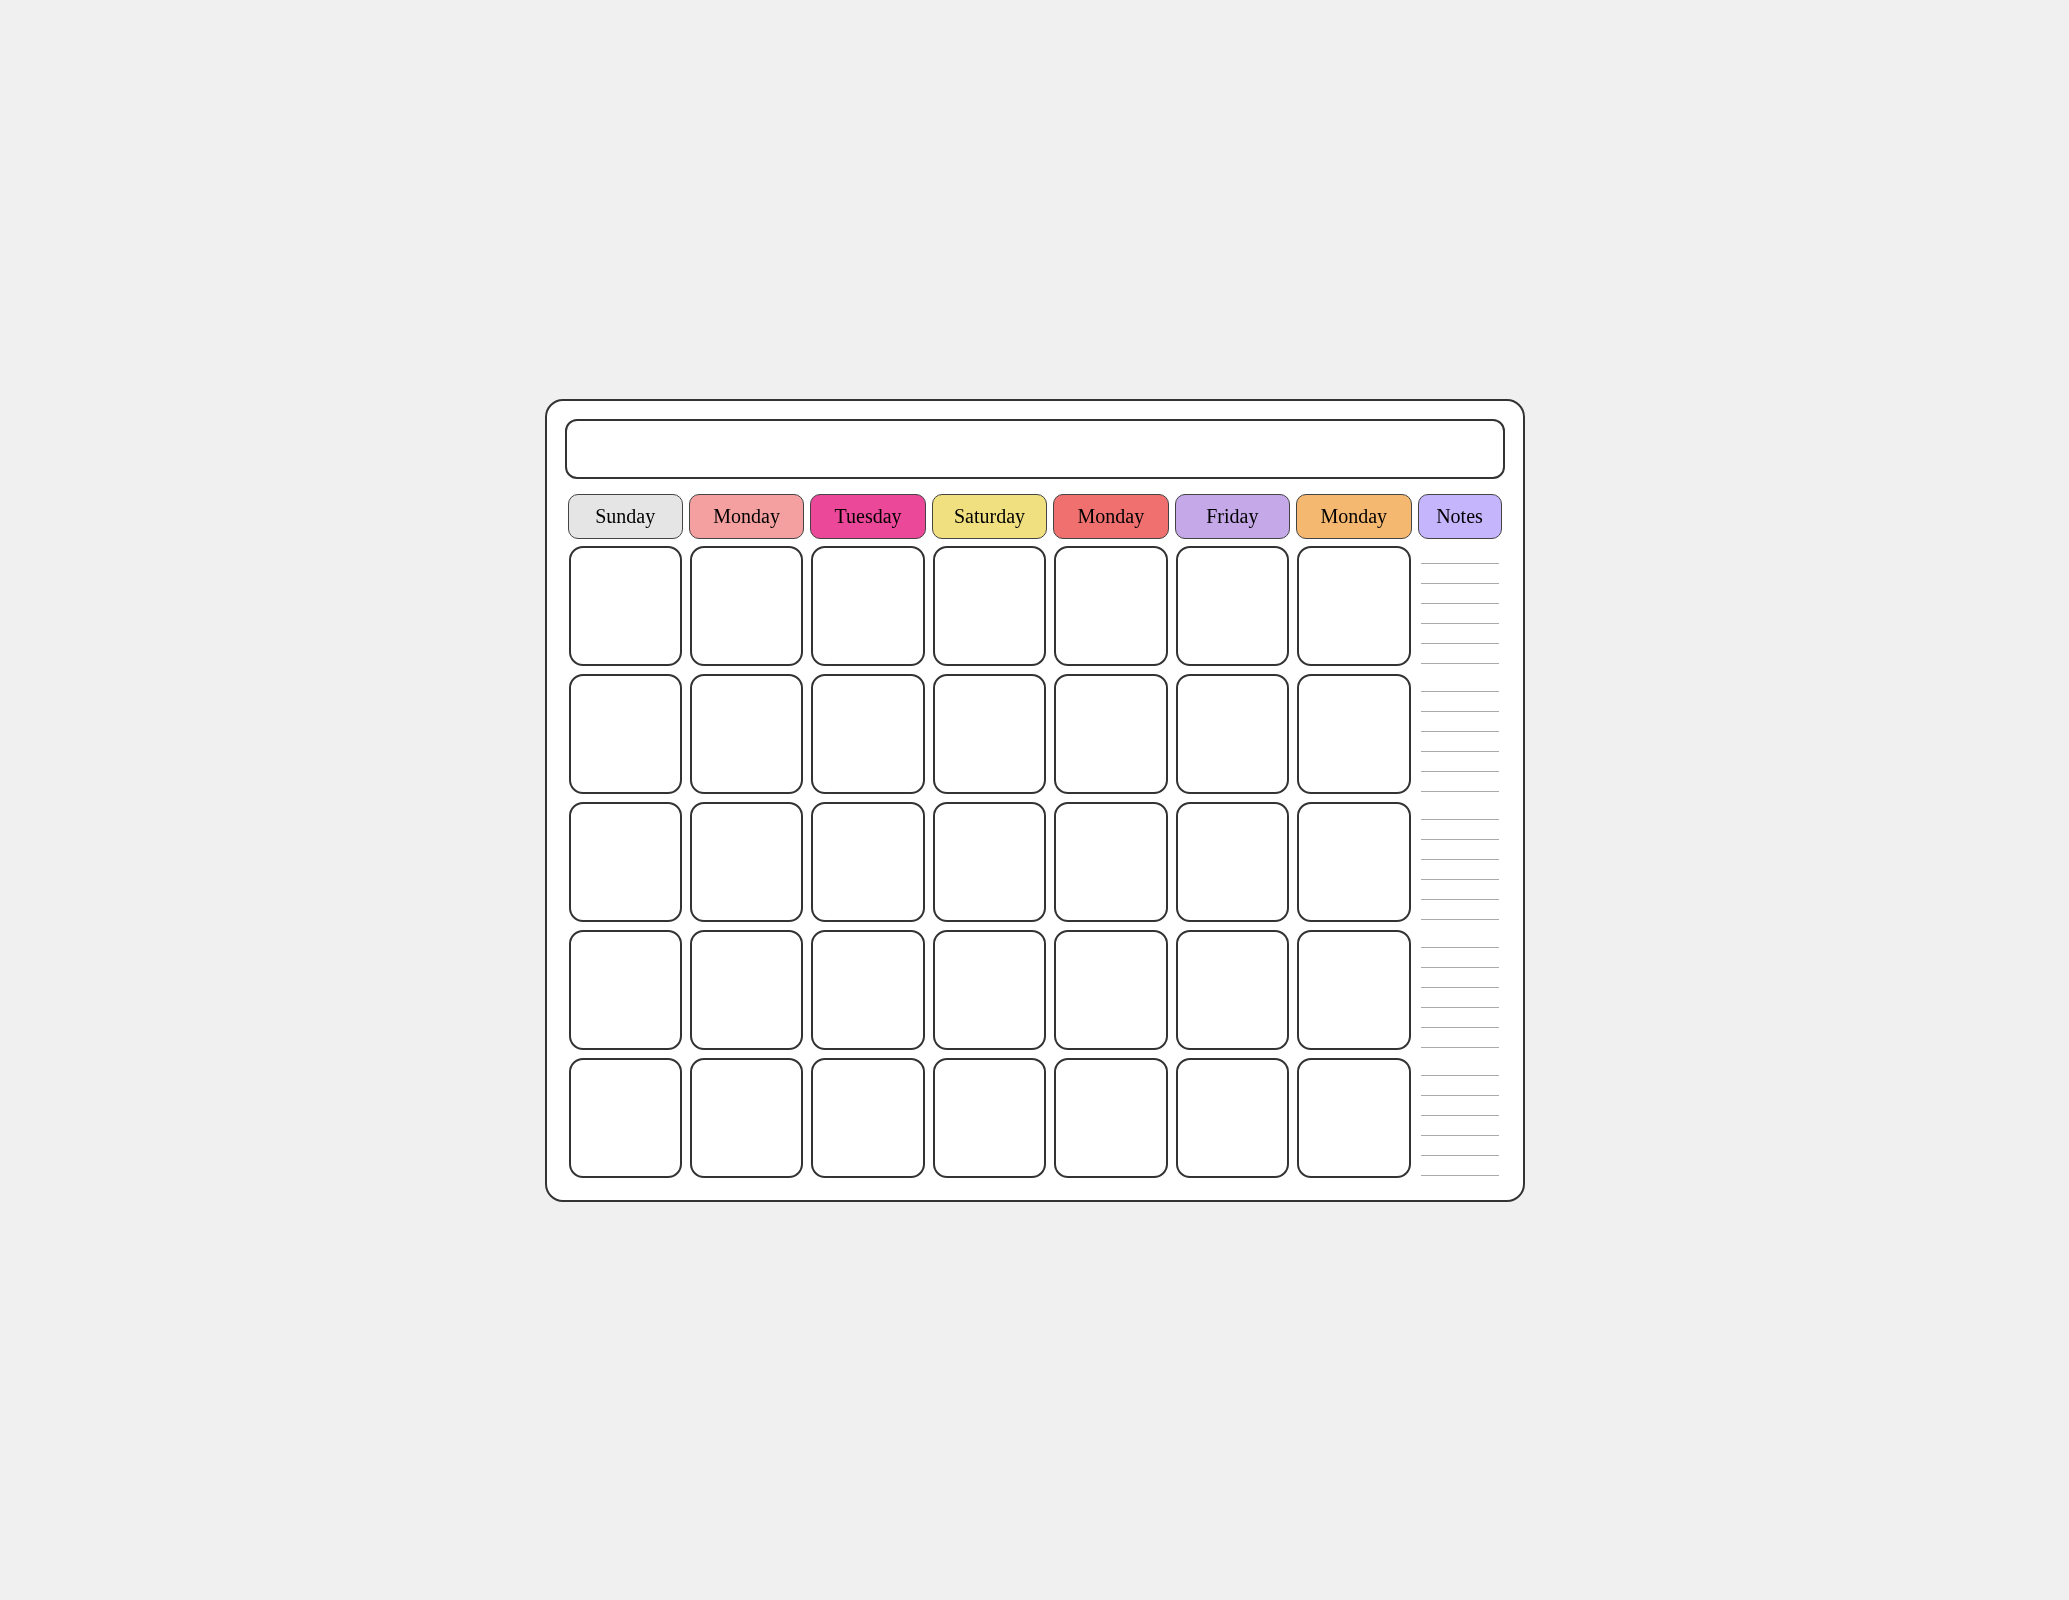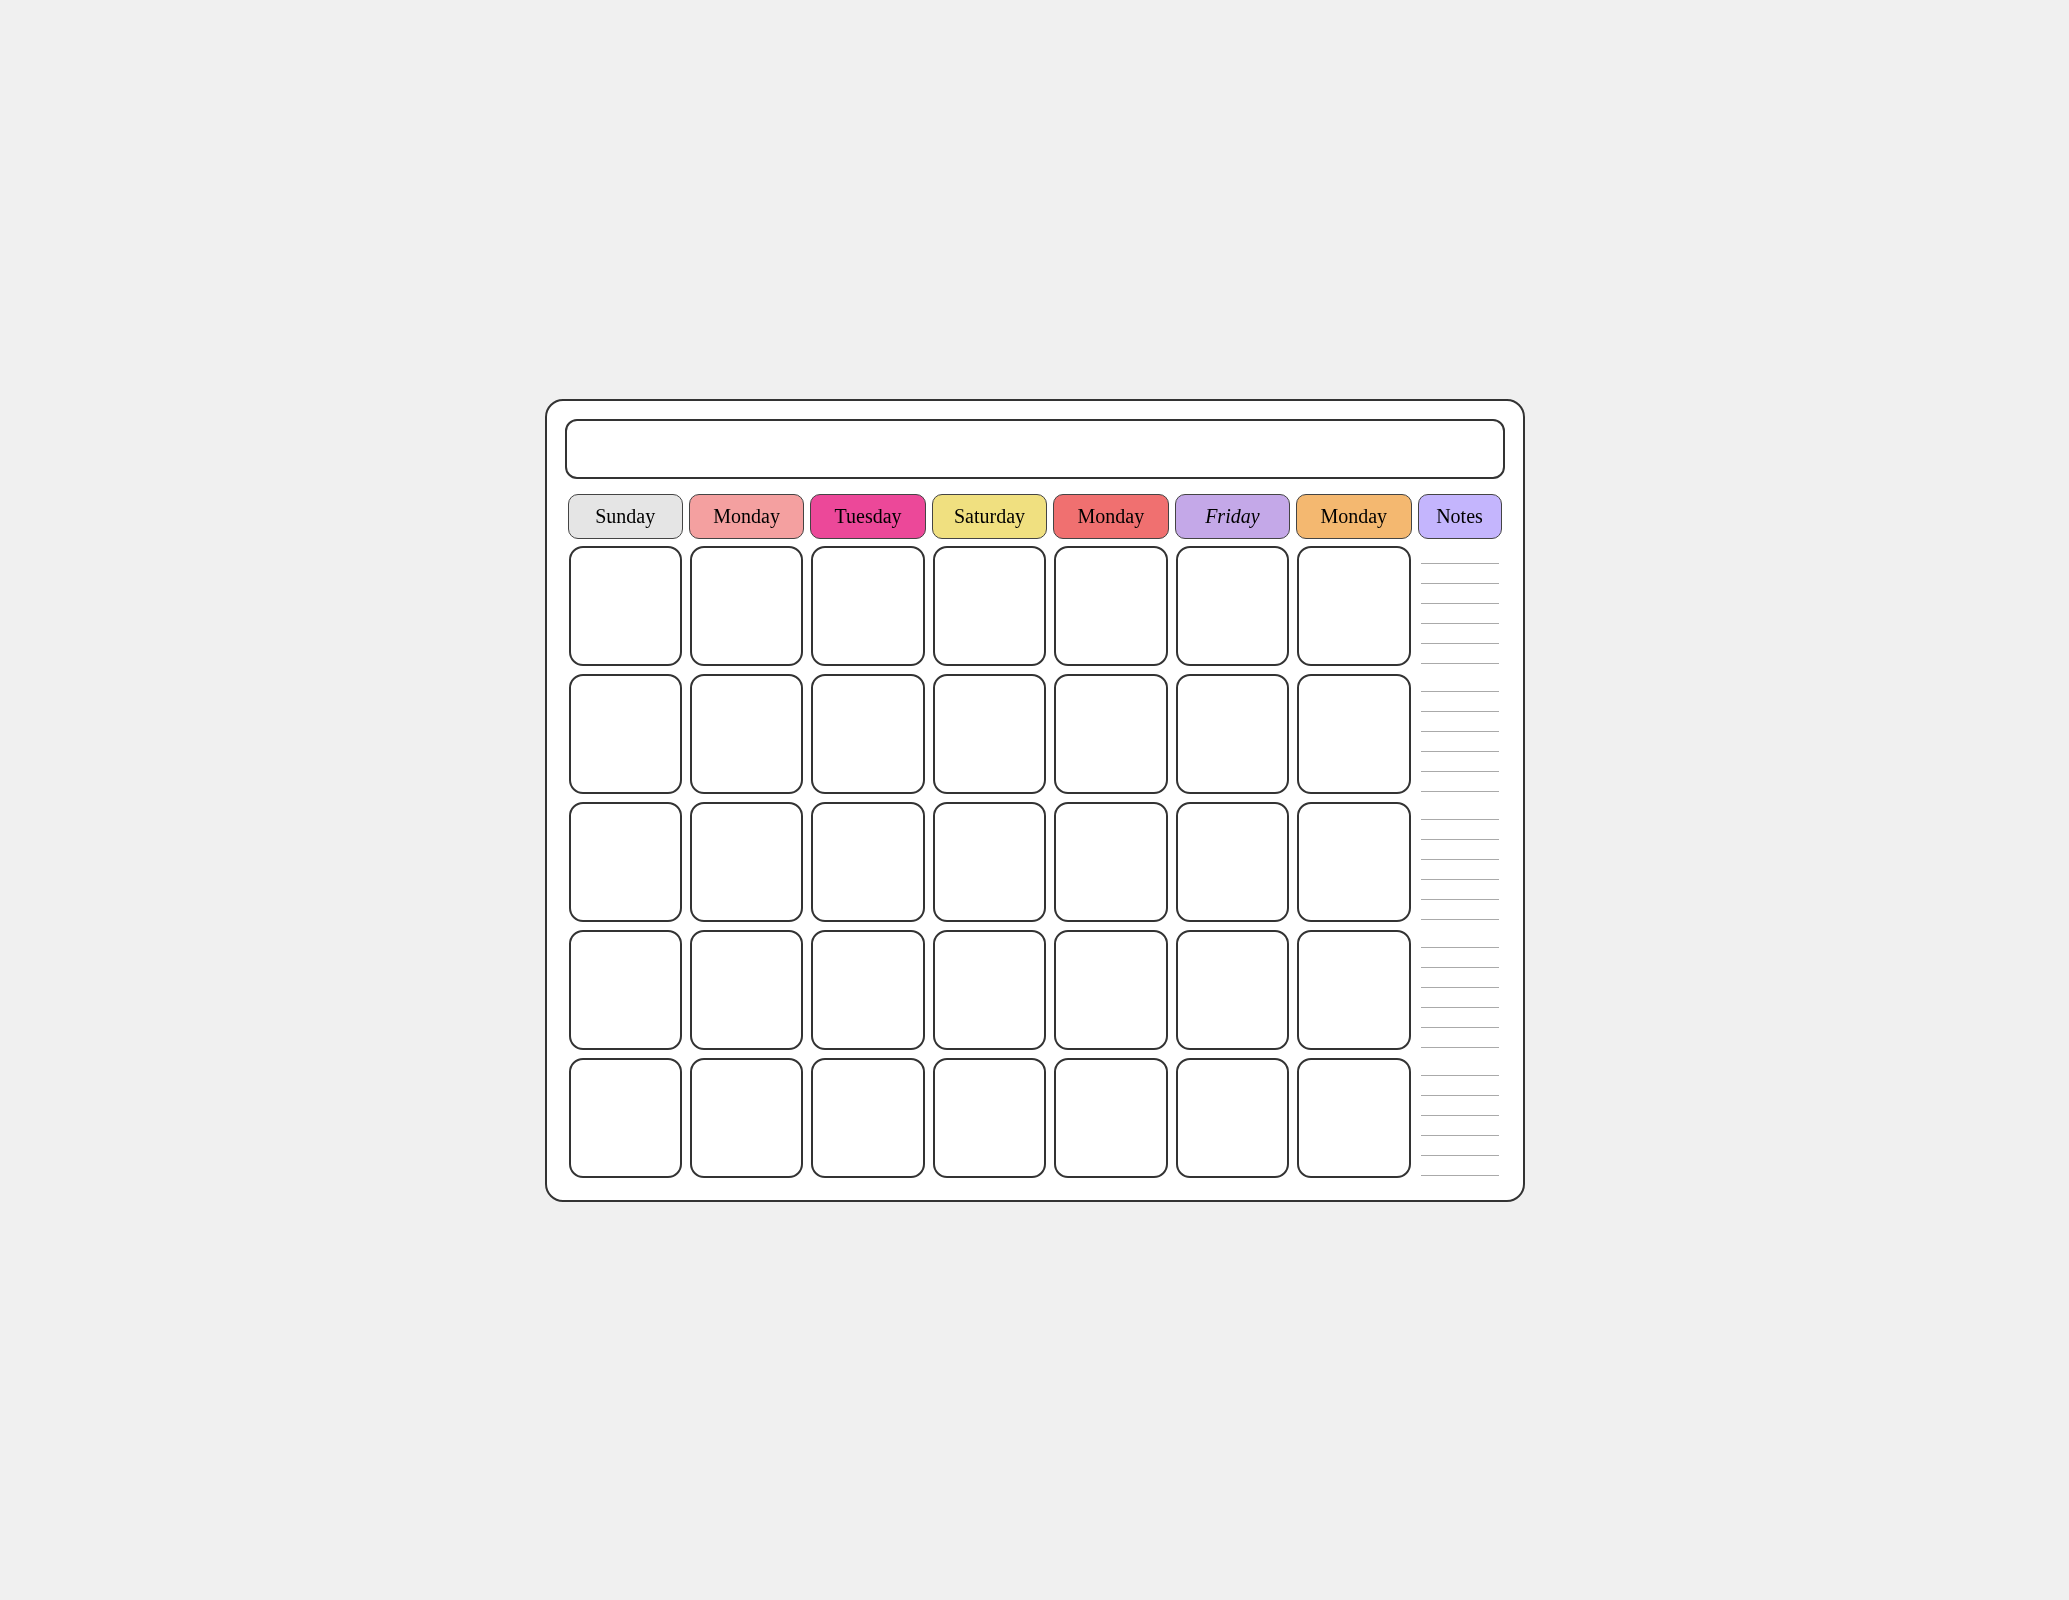--- a/index.html
+++ b/index.html
@@ -42,21 +42,21 @@
       border: 1px solid #444;
       border-radius: 10px;
       margin: 3px;
     }
 
     .header-sunday    { background: #e5e5e5; }
     .header-monday    { background: #f4a0a0; }
     .header-tuesday   { background: #ec4899; font-family: Liberation Serif, serif; }
     .header-wednesday { background: #f0e080; }
     .header-thursday  { background: #f07070; }
-    .header-friday    { background: #c4a8e8; font-style: italic; }
+    .header-friday    { background: #c4a8e8; }
     .header-saturday  { background: #f4b870; }
     .header-notes     { background: #c4b5fd; }
 
     .day-cell {
       border: 2px solid #333;
       border-radius: 14px;
       margin: 4px;
       min-height: 120px;
       background: white;
     }

